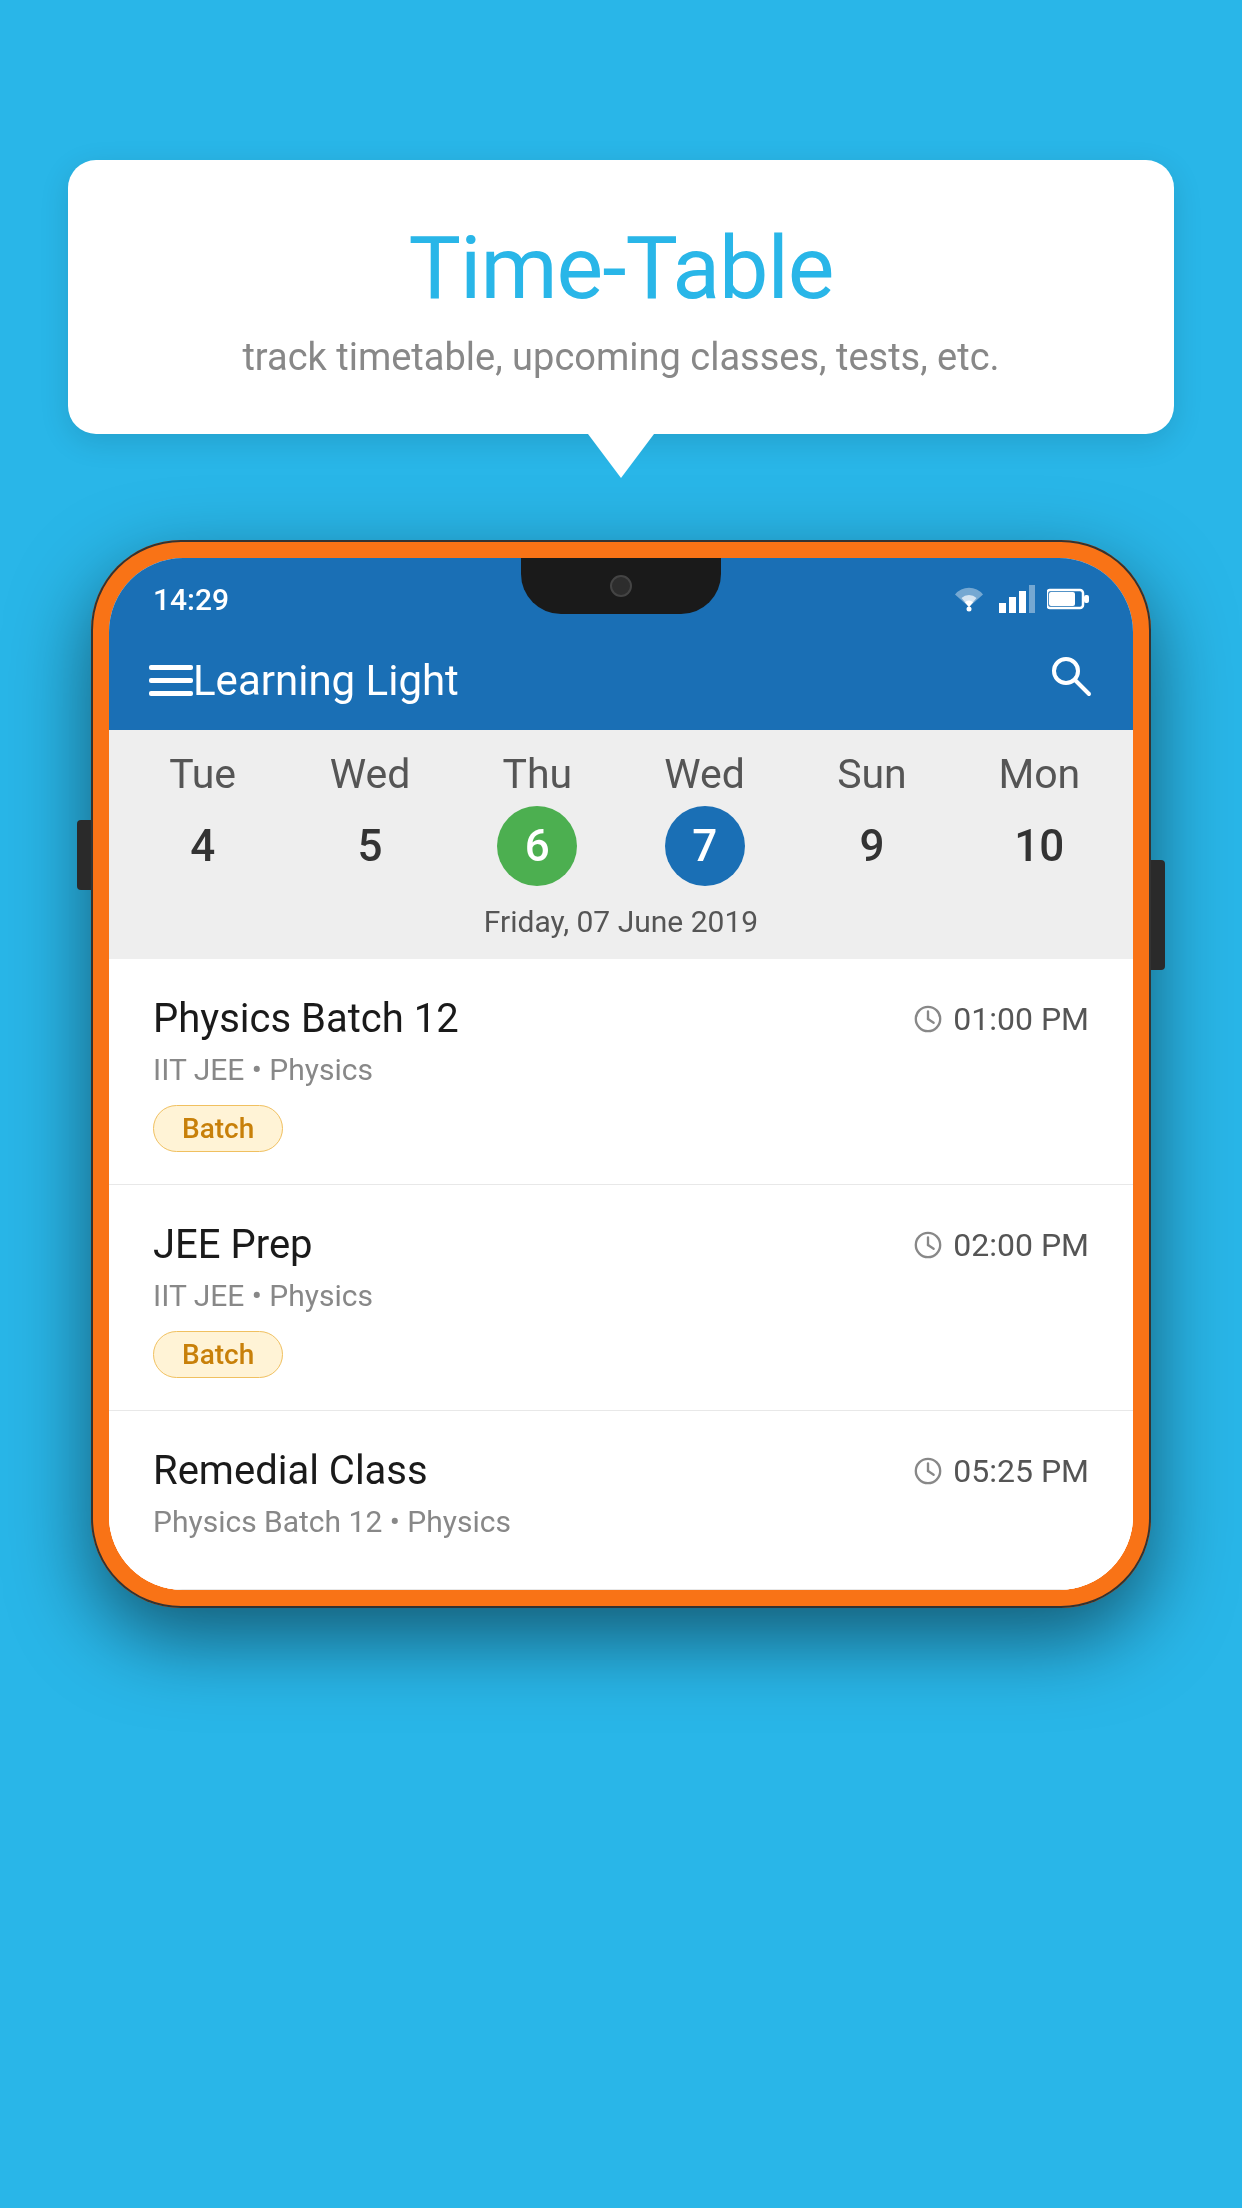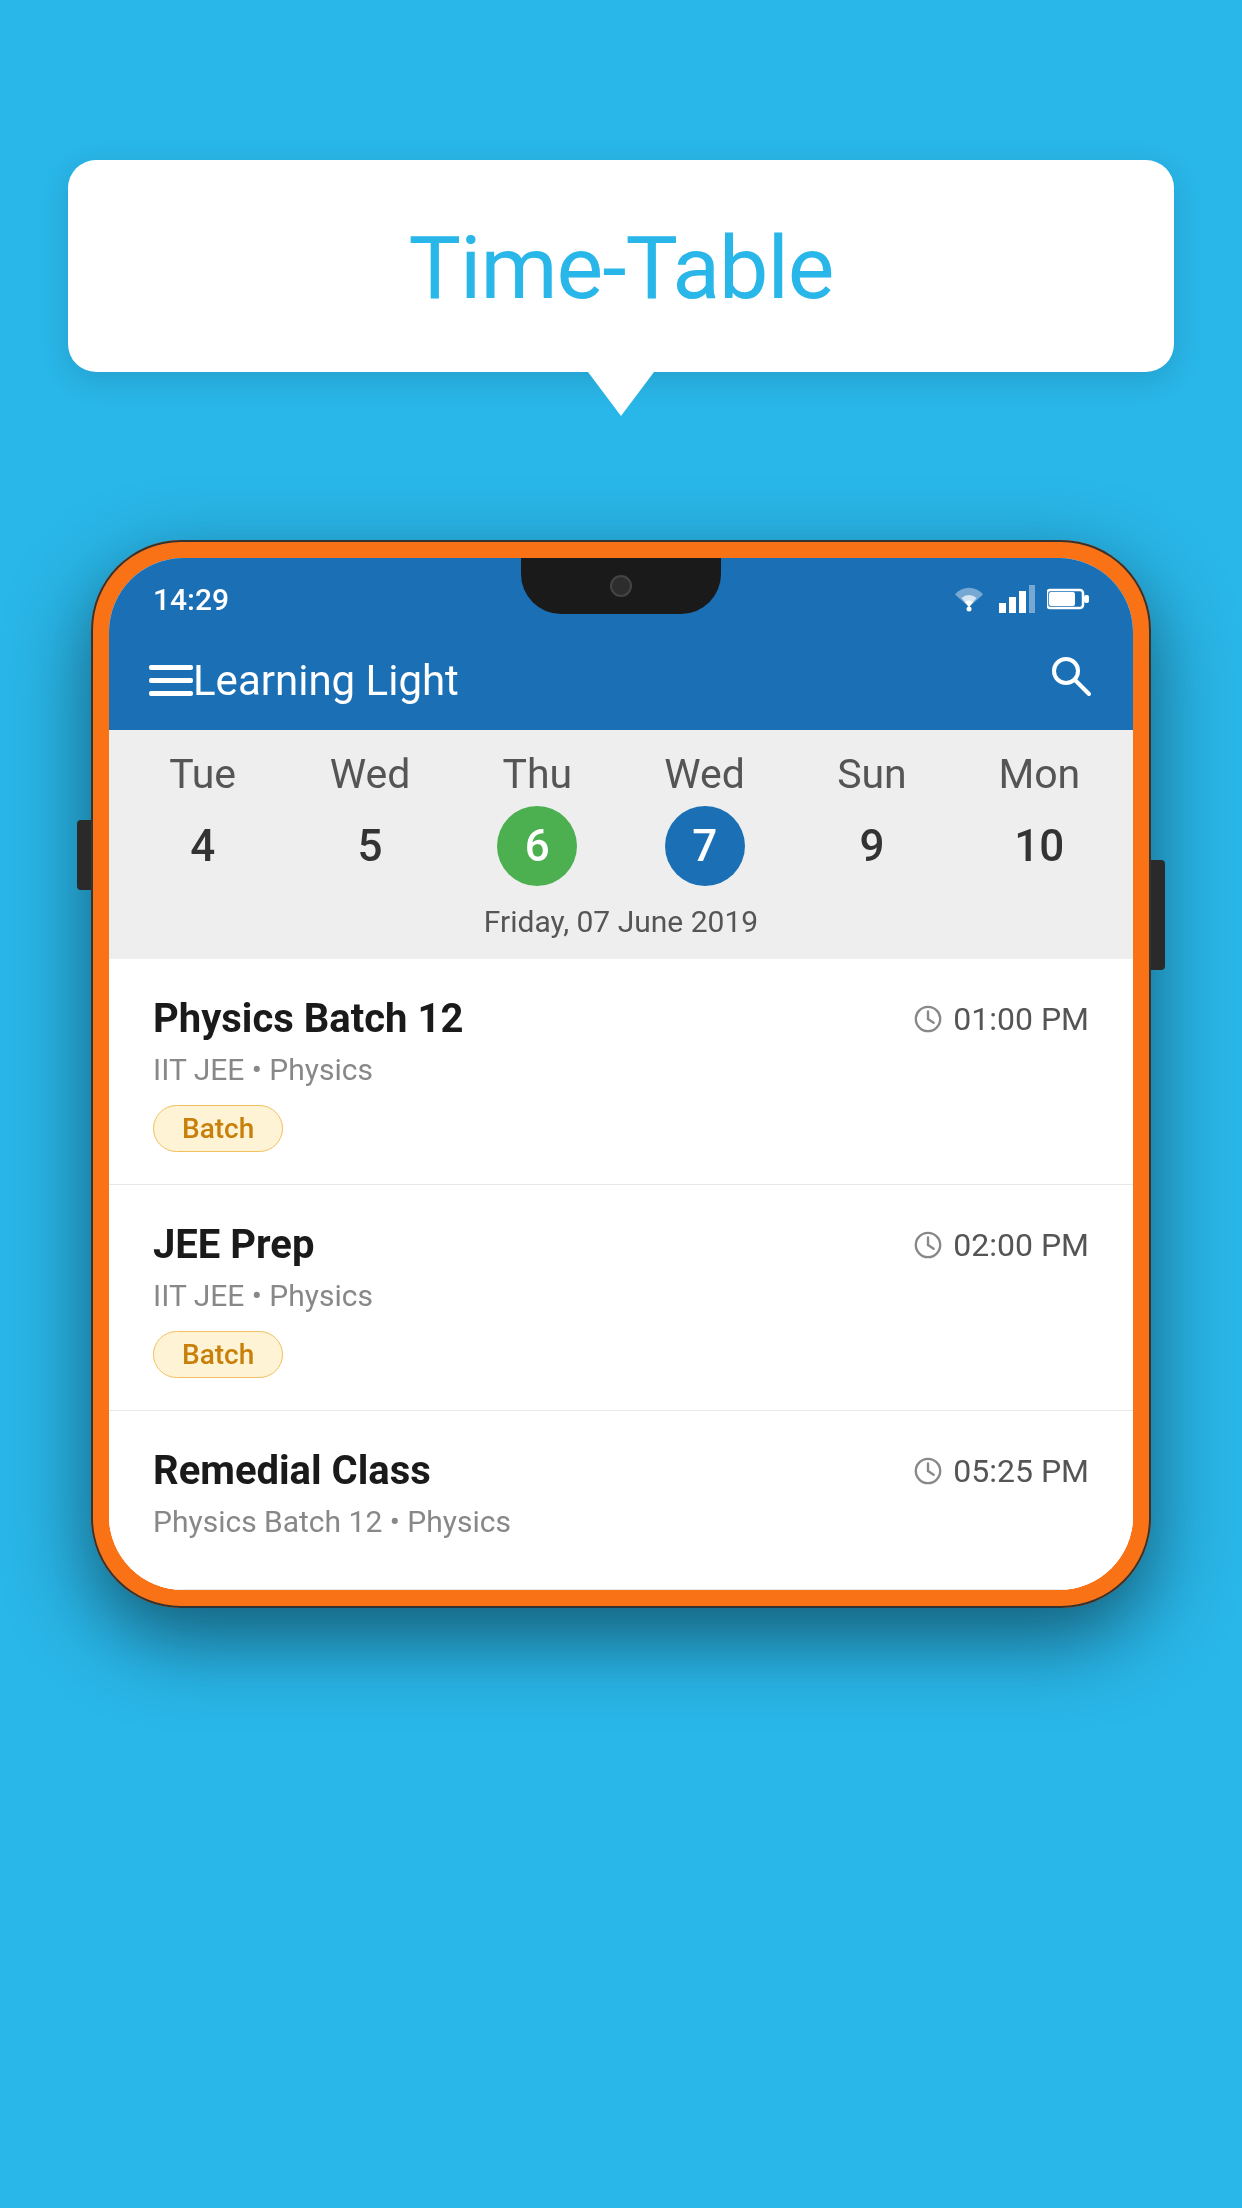--- a/index.html
+++ b/index.html
@@ -260,21 +260,21 @@
 
     .item-header {
       display: flex;
       justify-content: space-between;
       align-items: center;
       margin-bottom: 10px;
     }
 
     .item-title {
       font-size: 40px;
-      font-weight: 700;
+      font-weight: 400;
       color: #1a1a1a;
     }
 
     .item-time {
       display: flex;
       align-items: center;
       gap: 10px;
       font-size: 32px;
       color: #555;
     }
@@ -300,20 +300,21 @@
       display: inline-block;
       width: 30px;
       height: 30px;
     }
   </style>
 </head>
 <body>
 
 <div class="speech-bubble">
   <div class="bubble-title">Time-Table</div>
+  <div class="bubble-subtitle">track timetable, upcoming classes, tests, etc.</div>
 </div>
 
 <div class="phone-wrapper">
   <div class="phone-outer">
     <div class="phone-inner">
 
       <div class="notch">
         <div class="notch-camera"></div>
       </div>
 

